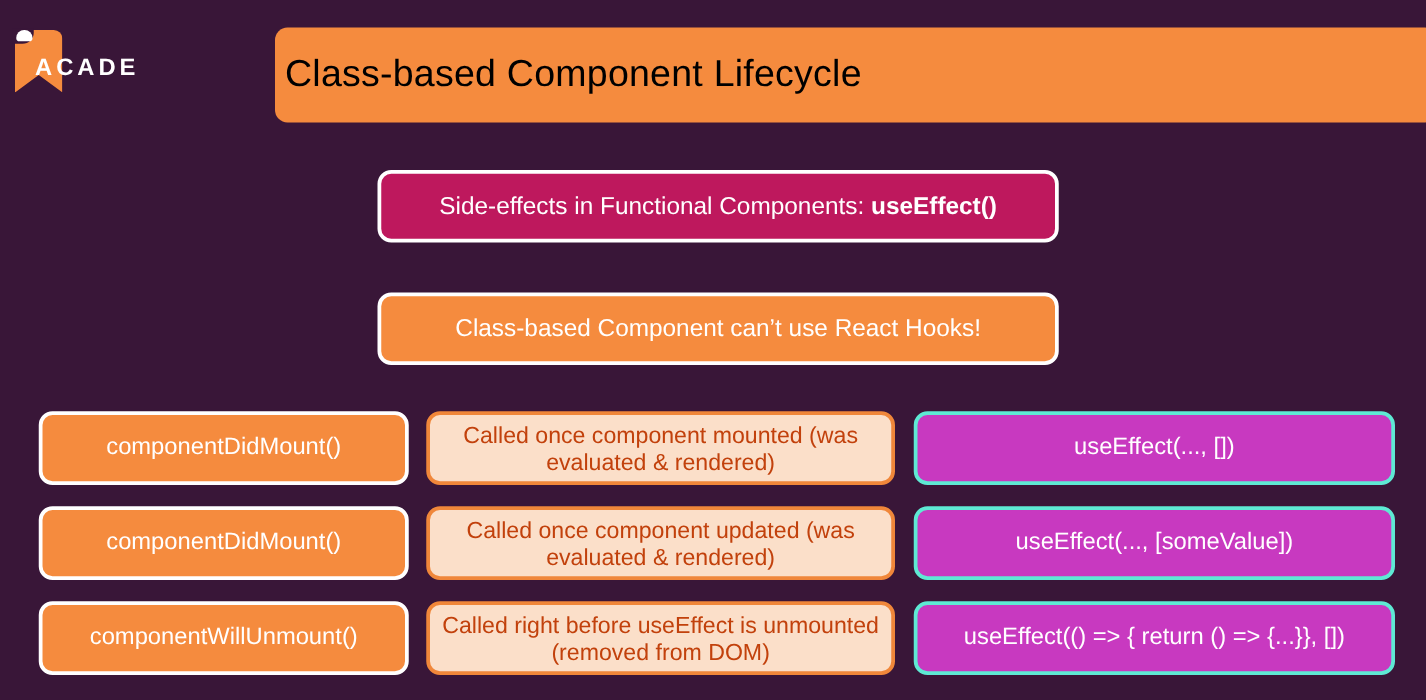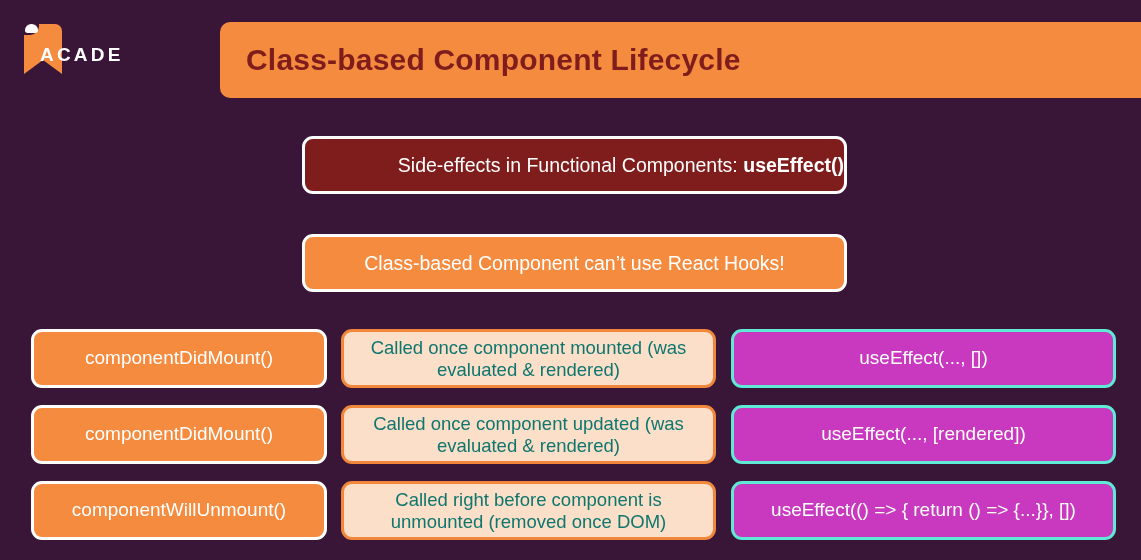--- a/index.html
+++ b/index.html
@@ -12,21 +12,21 @@
 
   body {
     background: #391638;
     font-family: "Liberation Sans", sans-serif;
     position: relative;
   }
 
   
   .logo {
     position: absolute;
-    left: 14px;
+    left: 2px;
     top: 24px;
     width: 140px;
     height: 64px;
   }
   .logo-mark {
     position: absolute;
     left: 10px;
     top: 0px;
     width: 38px;
     height: 50px;
@@ -78,45 +78,44 @@
     left: 220px;
     top: 22px;
     width: 930px;
     height: 76px;
     background: #F58B3E;
     border-radius: 10px;
     display: flex;
     align-items: center;
   }
   .header-title {
-    color: #7f1d1d;
+    color: #000000;
     font-size: 30px;
-    font-weight: bold;
-    padding-left: 26px;
+    font-weight: normal;
+    padding-left: 8px;
     letter-spacing: 0.2px;
   }
 
   
   .callout {
     position: absolute;
     left: 302px;
     width: 545px;
     height: 58px;
     border-radius: 11px;
     border: 3px solid #ffffff;
     display: flex;
     align-items: center;
     justify-content: center;
     color: #ffffff;
     font-size: 19.5px;
   }
   .callout-purple {
     top: 136px;
-    background: #7f1d1d;
-    justify-content: flex-end;
+    background: #be185d;
   }
   .callout-orange {
     top: 234px;
     background: #F58B3E;
   }
   .callout b { font-weight: bold; }
 
   
   .grid {
     position: absolute;
@@ -144,21 +143,21 @@
     background: #F58B3E;
     border: 3px solid #ffffff;
     color: #ffffff;
     font-size: 19px;
   }
   .cell-desc {
     left: 341px;
     width: 375px;
     background: #FBDFC9;
     border: 3px solid #F0873A;
-    color: #0f766e;
+    color: #c2410c;
     font-size: 18.5px;
     padding: 0 6px;
   }
   .cell-hook {
     left: 731px;
     width: 385px;
     background: #C839C0;
     border: 3px solid #5eead4;
     color: #ffffff;
     font-size: 19px;
@@ -196,22 +195,22 @@
 
   <div class="grid-row">
     <div class="cell cell-method">componentDidMount()</div>
     <div class="cell cell-desc">Called once component mounted (was evaluated &amp; rendered)</div>
     <div class="cell cell-hook">useEffect(..., [])</div>
   </div>
 
   <div class="grid-row">
     <div class="cell cell-method">componentDidMount()</div>
     <div class="cell cell-desc">Called once component updated (was evaluated &amp; rendered)</div>
-    <div class="cell cell-hook">useEffect(..., [rendered])</div>
+    <div class="cell cell-hook">useEffect(..., [someValue])</div>
   </div>
 
   <div class="grid-row">
     <div class="cell cell-method">componentWillUnmount()</div>
-    <div class="cell cell-desc">Called right before component is unmounted (removed once DOM)</div>
+    <div class="cell cell-desc">Called right before useEffect is unmounted (removed from DOM)</div>
     <div class="cell cell-hook">useEffect(() =&gt; { return () =&gt; {...}}, [])</div>
   </div>
 
 </div>
 
 </body></html>

